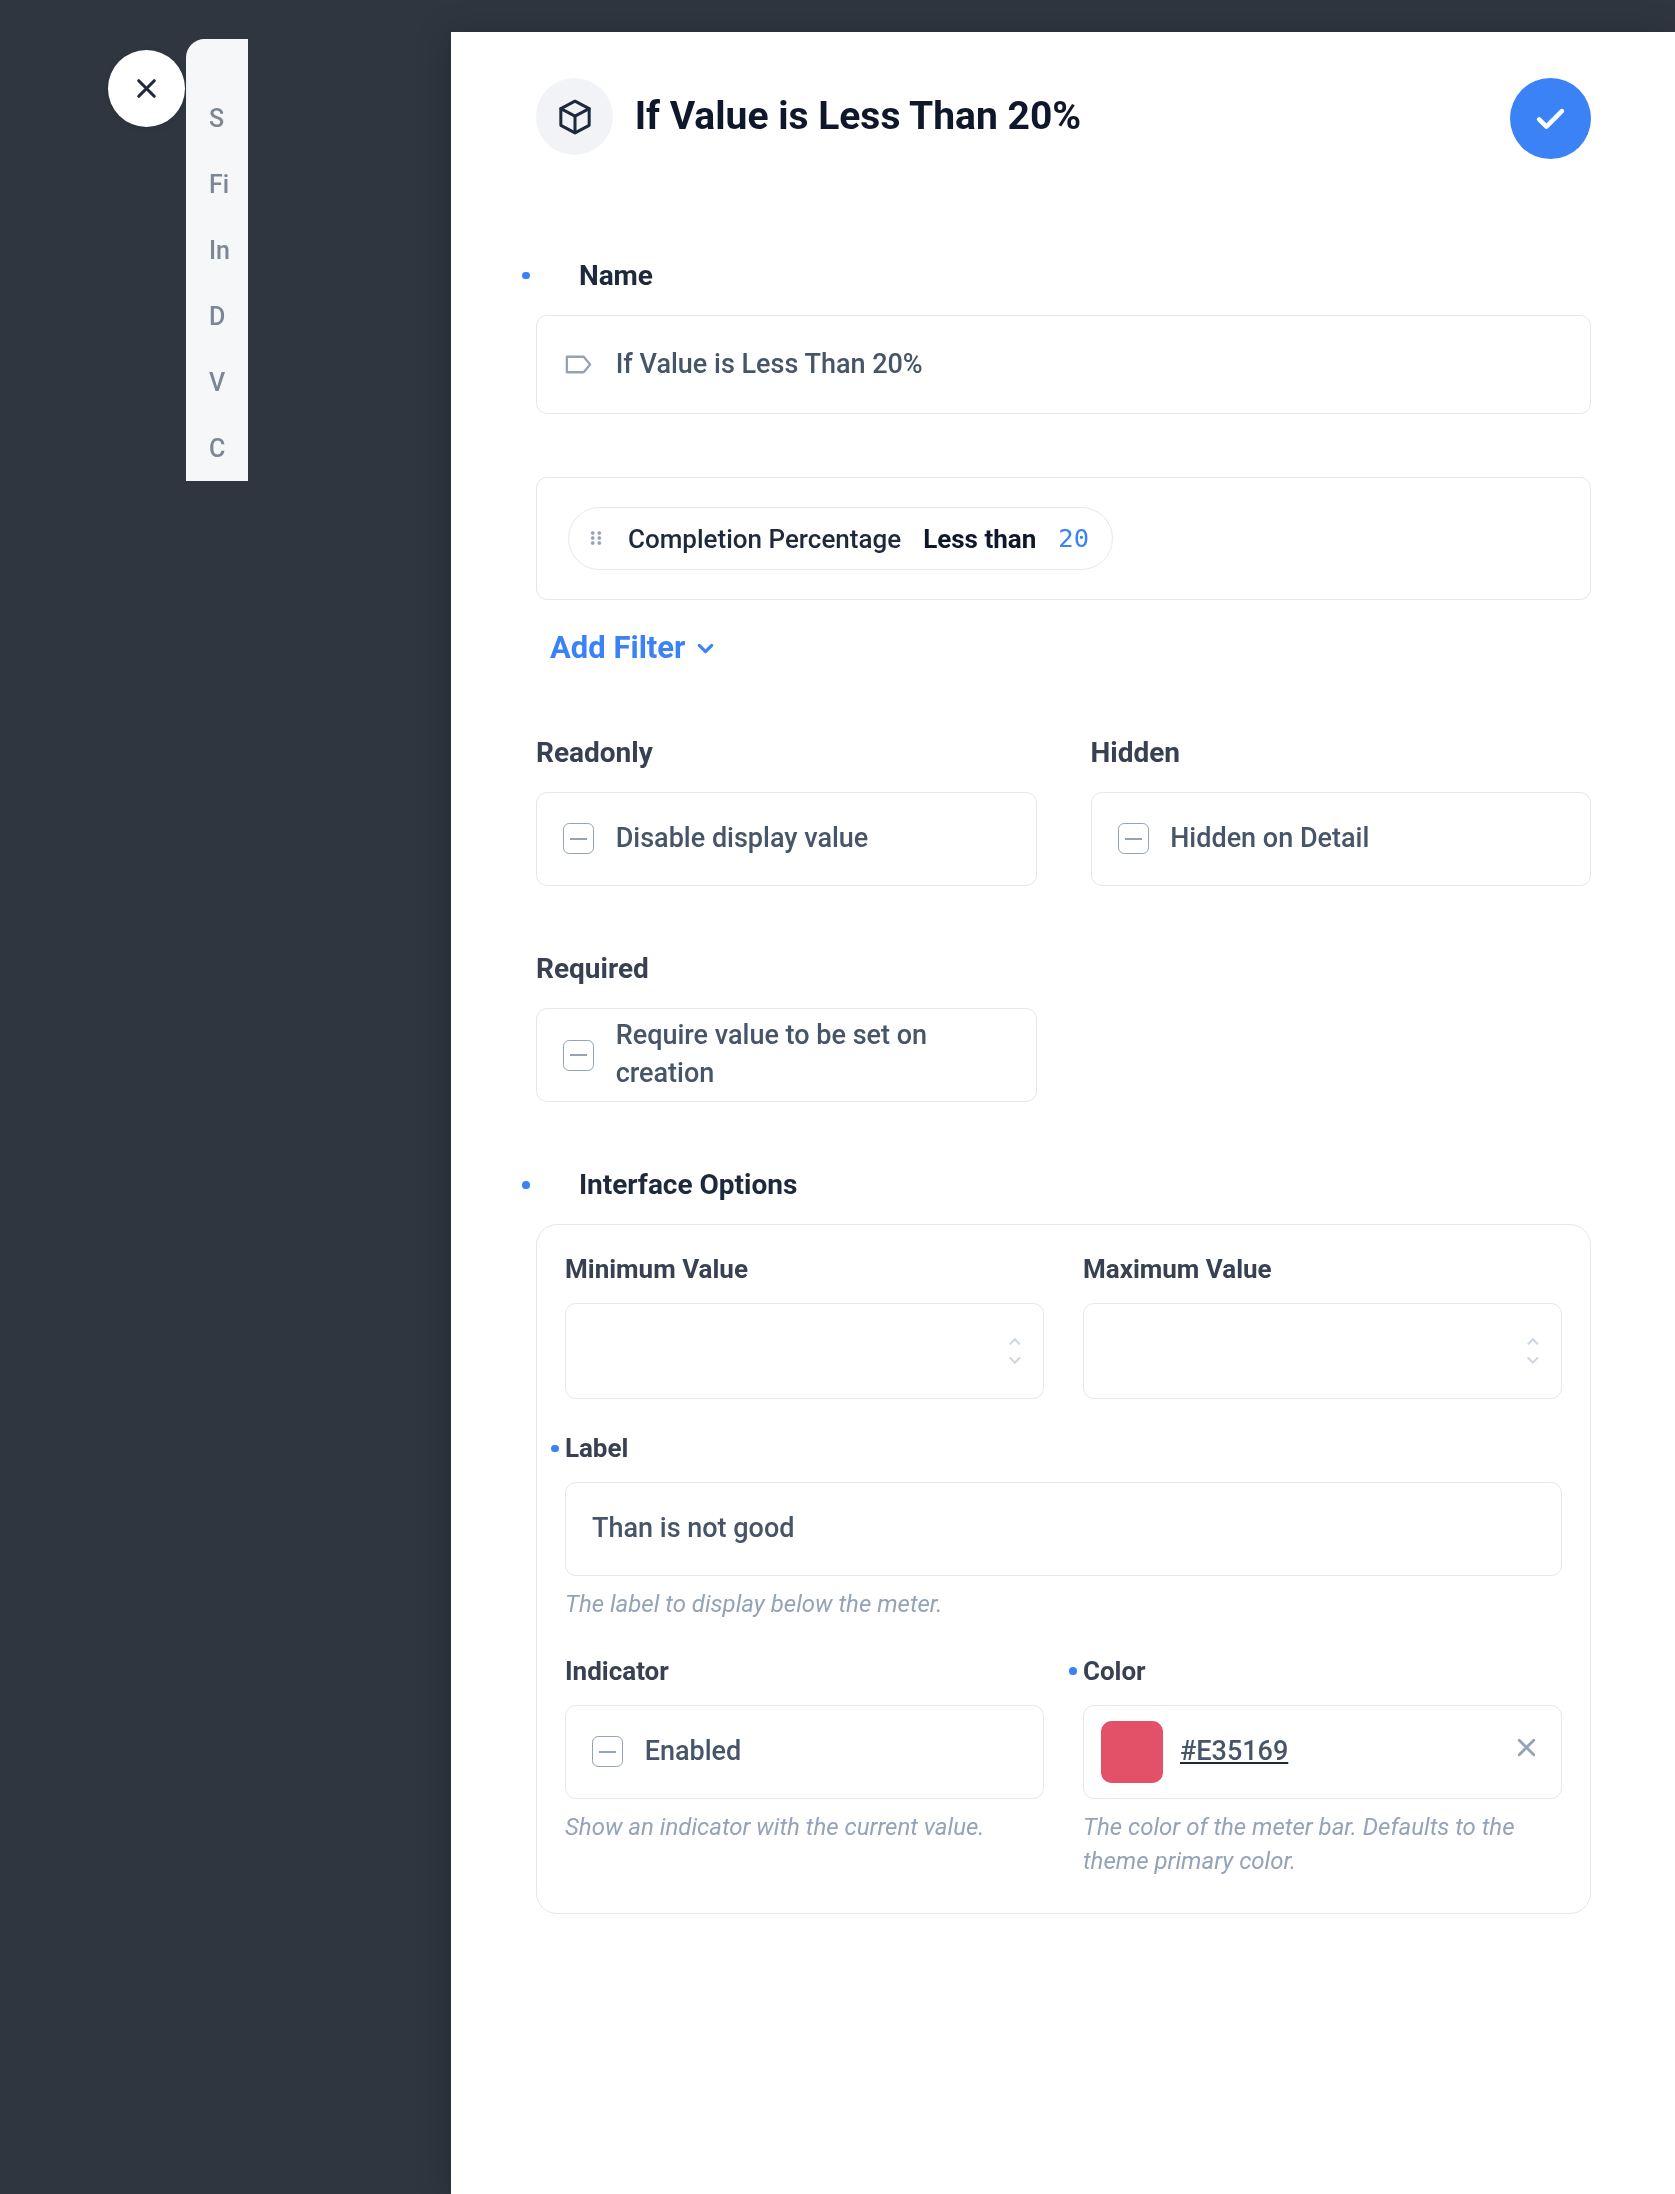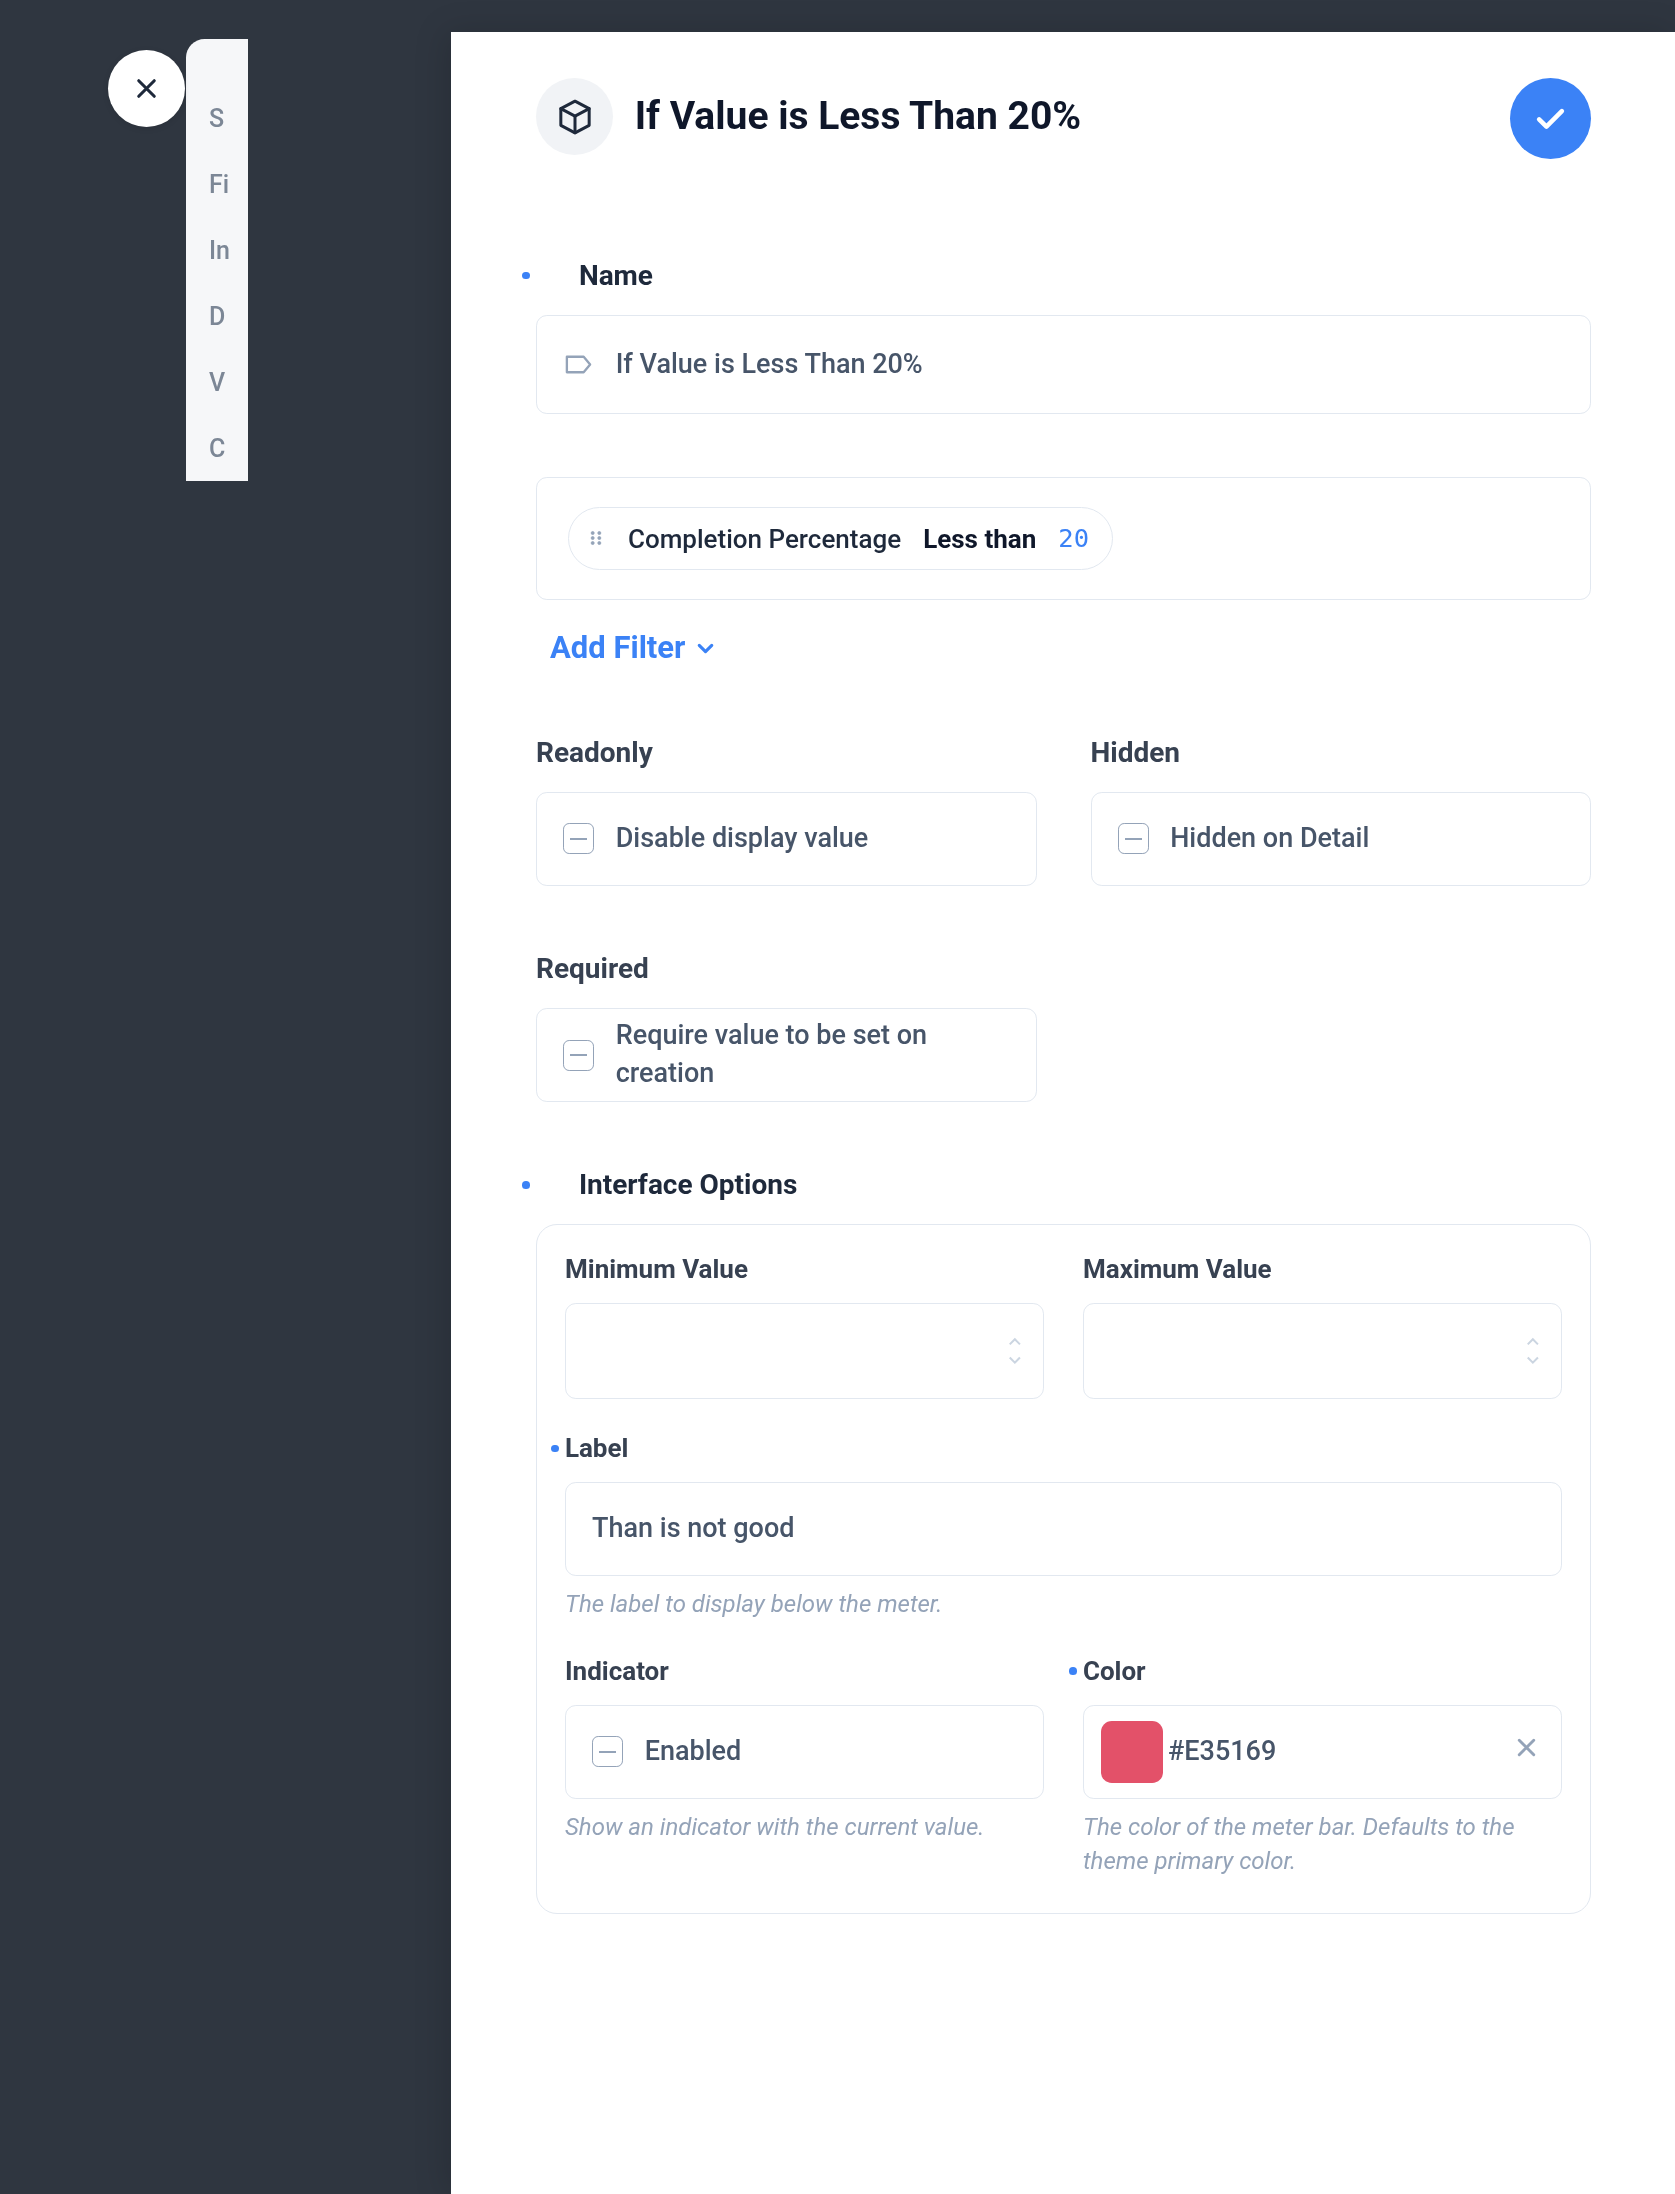--- a/index.html
+++ b/index.html
@@ -442,21 +442,21 @@
               </span>
             <span class="txt">Enabled</span>
           </div>
           <div class="hint">Show an indicator with the current value.</div>
         </div>
         <div>
           <div class="sublab">
               <span class="req-dot"></span>
               <span>Color</span>
             </div>
-          <div class="input-shell" style="padding:0 20px 0 17px; gap:5px;">
+          <div class="input-shell" style="padding:0 20px 0 17px; gap:17px;text-decoration:underline;">
             <span class="color-swatch" style="background:#E35169;"></span>
             <span class="color-val">#E35169</span>
             <span class="clear-x">
               <svg viewBox="0 0 24 24" stroke-width="2.4" stroke-linecap="round">
                   <path d="M6 6l12 12M18 6L6 18"></path>
                 </svg>
             </span>
           </div>
           <div class="hint">The color of the meter bar. Defaults to the theme primary color.</div>
         </div>

